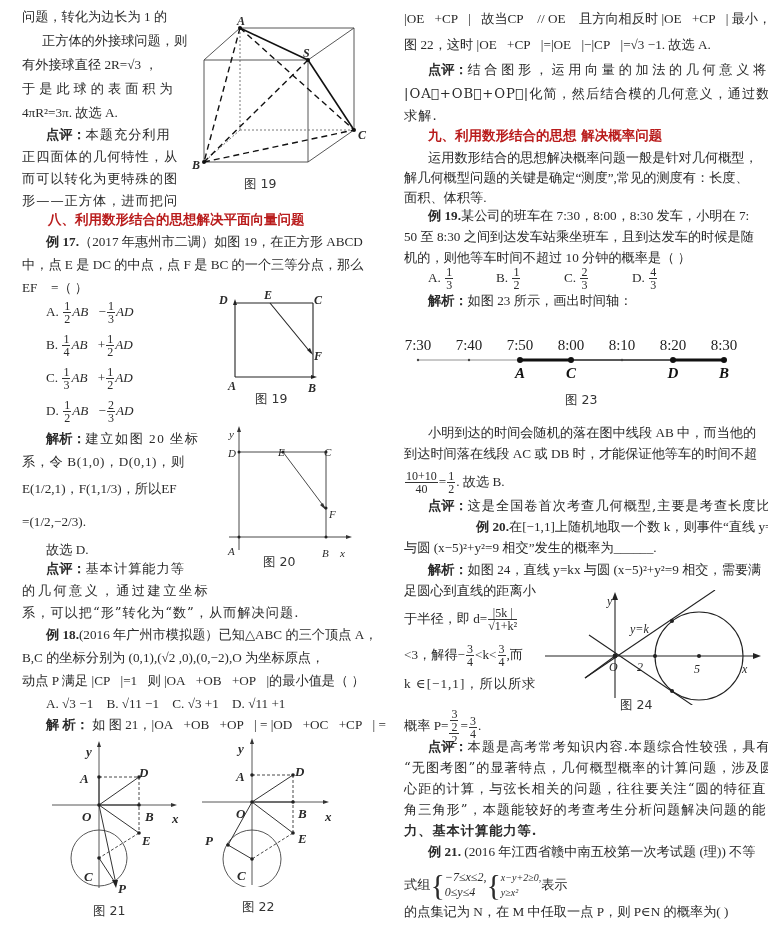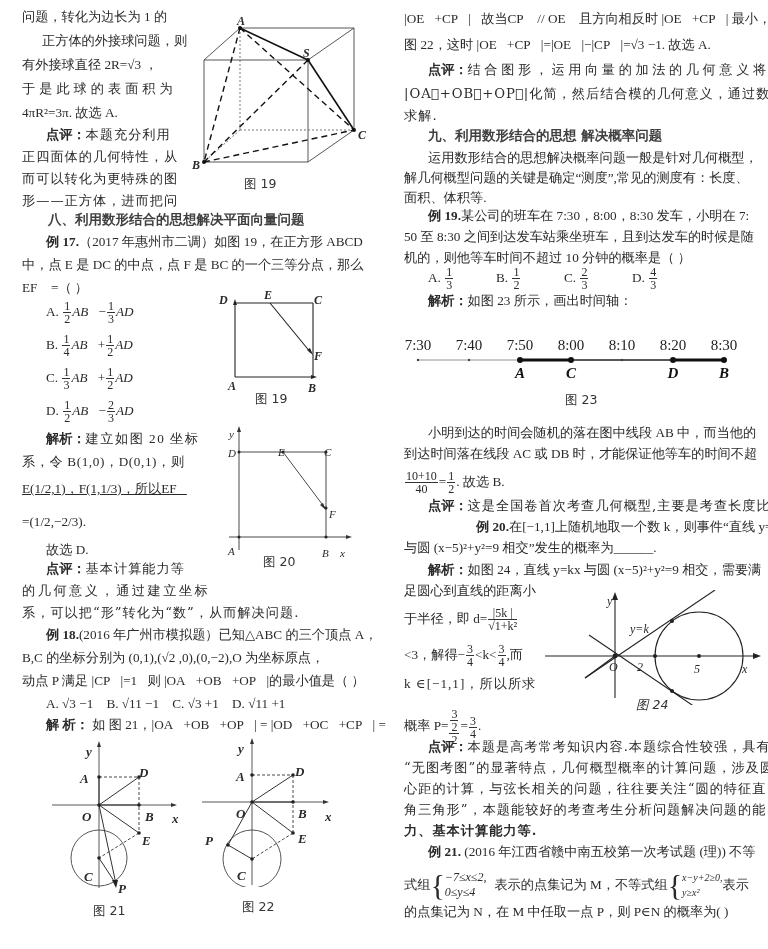--- a/index.html
+++ b/index.html
@@ -1,21 +1,21 @@
 <!DOCTYPE html>
 <html><head>
 <meta charset="utf-8">
 <style>
   html,body{margin:0;padding:0;background:#fff;}
   body{width:768px;height:949px;position:relative;overflow:hidden;font-family:"Liberation Serif","DejaVu Serif",serif;color:#2a2a2a;font-size:13.2px;}
   .col{position:absolute;}
   .line{position:absolute;white-space:nowrap;line-height:18px;}
   .kai{font-family:"DejaVu Serif","Liberation Serif",serif;letter-spacing:1px;}
   .bold{font-weight:bold;}
-  .head{position:absolute;color:#404040;font-family:"DejaVu Sans","Liberation Sans",sans-serif;font-size:13.5px;font-weight:bold;white-space:nowrap;}
+  .head{position:absolute;color:#b91c1c;font-family:"DejaVu Sans","Liberation Sans",sans-serif;font-size:13.5px;font-weight:bold;white-space:nowrap;}
   .cap{position:absolute;font-family:"DejaVu Sans","Liberation Sans",sans-serif;font-size:12.5px;color:#333;white-space:nowrap;text-align:right;}
   svg text{font-family:"Liberation Serif",serif;}
   .fr{display:inline-block;vertical-align:middle;text-align:center;line-height:12px;font-size:12px;margin:0 1px;}
   .fr .n{display:block;border-bottom:1px solid #333;padding:0 1px;}
   .fr .d{display:block;}
   i{font-style:italic;}
 </style>
 </head>
 <body>
 
@@ -108,21 +108,21 @@
   <div class="line" style="left:314px;top:291px;font-style:italic;font-weight:bold;font-size:12px;">C</div>
   <div class="line" style="left:314px;top:347px;font-style:italic;font-weight:bold;font-size:12px;">F</div>
   <div class="line" style="left:228px;top:377px;font-style:italic;font-weight:bold;font-size:12px;">A</div>
   <div class="line" style="left:308px;top:379px;font-style:italic;font-weight:bold;font-size:12px;">B</div>
   <div class="cap" style="left:255px;top:391px;">图 19</div>
 
   <div class="line" style="left:46px;top:430px;">
     <span class="bold">解析：</span><span style="letter-spacing:1.5px;">建立如图 20 坐标</span>
   </div>
   <div class="line" style="left:22px;top:453px;letter-spacing:0.6px;">系，令 B(1,0)，D(0,1)，则</div>
-  <div class="line" style="left:22px;top:480px;text-decoration:underline;">E(1/2,1)，F(1,1/3)，所以EF⃗</div>
+  <div class="line" style="left:22px;top:480px;">E(1/2,1)，F(1,1/3)，所以EF⃗</div>
   <div class="line" style="left:22px;top:513px;">=(1/2,−2/3).</div>
   <div class="line" style="left:46px;top:541px;">故选 D.</div>
 
   <svg style="position:absolute;left:225px;top:425px;" width="130" height="130" viewBox="0 0 130 130">
     <g stroke="#333" stroke-width="0.9" fill="none">
       <line x1="14" y1="125" x2="14" y2="4"></line>
       <line x1="4" y1="112" x2="124" y2="112"></line>
       <line x1="14" y1="27" x2="101" y2="27"></line>
       <line x1="101" y1="27" x2="101" y2="112"></line>
       <line x1="58" y1="27" x2="100" y2="83"></line>
@@ -366,41 +366,40 @@
       </g>
   </svg>
   <div id="fig24-labels">
       <div class="line" style="left: 607px; top: 592px; font-style: italic; font-size: 12px;">y</div>
       <div class="line" style="left: 630px; top: 620px; font-style: italic; font-size: 12px;">y=k</div>
       <div class="line" style="left: 609px; top: 658px; font-style: italic; font-size: 12px;">O</div>
       <div class="line" style="left: 637px; top: 658px; font-style: italic; font-size: 12px;">2</div>
       <div class="line" style="left: 694px; top: 660px; font-style: italic; font-size: 12px;">5</div>
       <div class="line" style="left: 742px; top: 660px; font-style: italic; font-size: 12px;">x</div>
     </div>
-  <div class="cap" style="left:636px;top:697px;font-style:italic;">图 24</div>
+  <div class="cap" style="left:620px;top:697px;">图 24</div>
 
   <div class="line" style="left:428px;top:738px;">
     <span class="bold">点评：</span><span class="kai">本题是高考常考知识内容.本题综合性较强，具有</span>
   </div>
   <div class="line kai" style="left:404px;top:759px;">“无图考图”的显著特点，几何概型概率的计算问题，涉及圆</div>
   <div class="line kai" style="left:404px;top:780px;">心距的计算，与弦长相关的问题，往往要关注“圆的特征直</div>
   <div class="line kai" style="left:404px;top:801px;">角三角形”，本题能较好的考查考生分析问题解决问题的能</div>
   <div class="line kai" style="left:404px;top:822px;font-weight:bold;">力、基本计算能力等.</div>
 
   <div class="line" style="left:428px;top:843px;">
     <span class="bold">例 21.</span>&nbsp;<span>(2016 年江西省赣中南五校第一次考试题 (理)) 不等</span>
   </div>
   <div class="line" style="left:404px;top:870px;display:flex;align-items:center;">
     <span>式组</span>
     <span style="font-size:30px;line-height:28px;font-weight:lighter;">{</span>
     <span style="display:inline-block;line-height:15px;font-size:12px;font-style:italic;">
         <span style="display:block">−7≤x≤2,</span>
         <span style="display:block">0≤y≤4</span>
       </span>
-    <span style="margin-left:8px;">表示的点集记为 M，不等式组</span>
     <span style="font-size:30px;line-height:28px;">{</span>
     <span style="display:inline-block;line-height:15px;font-size:10px;font-style:italic;">
         <span style="display:block">x−y+2≥0,</span>
         <span style="display:block">y≥x²</span>
       </span>
     <span>表示</span>
   </div>
   <div class="line" style="left:404px;top:903px;">的点集记为 N，在 M 中任取一点 P，则 P∈N 的概率为(      )</div>
 </div>
 

